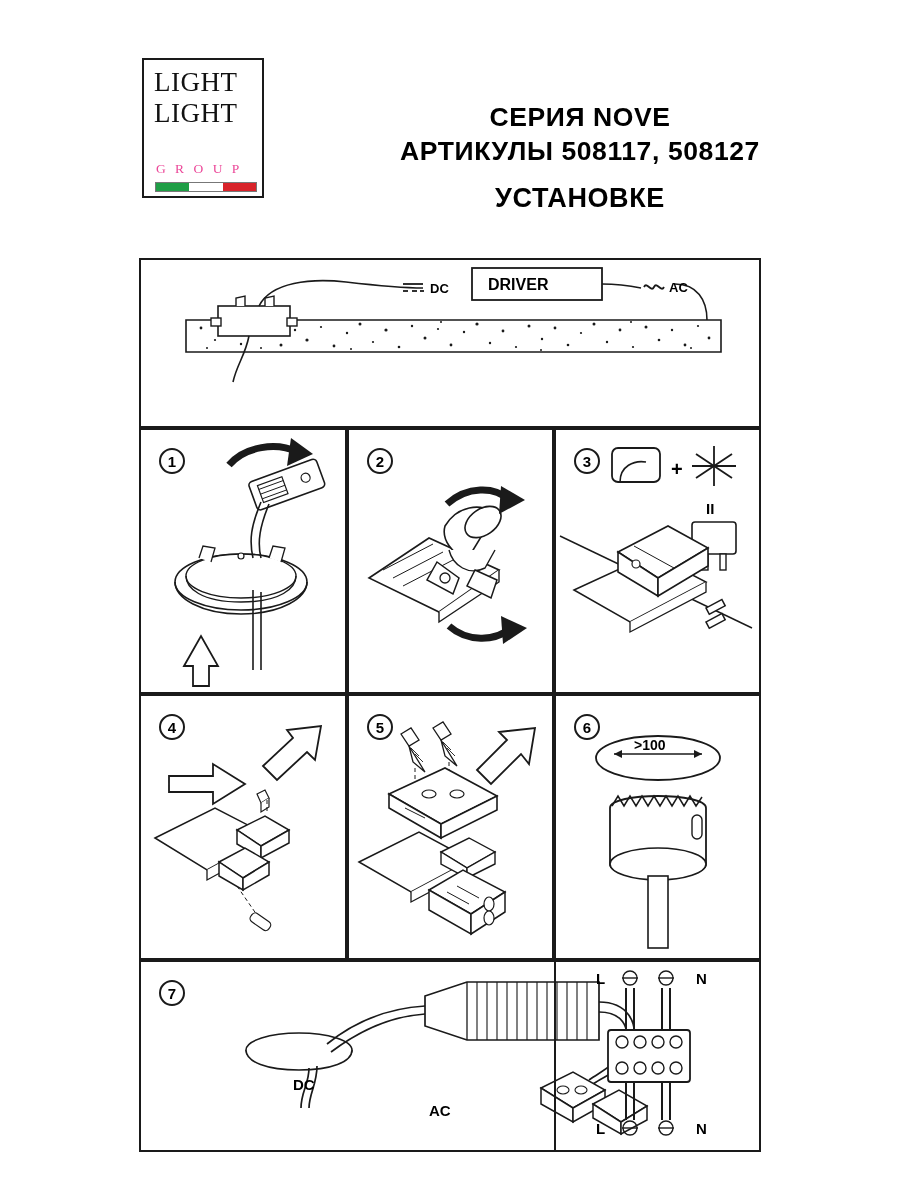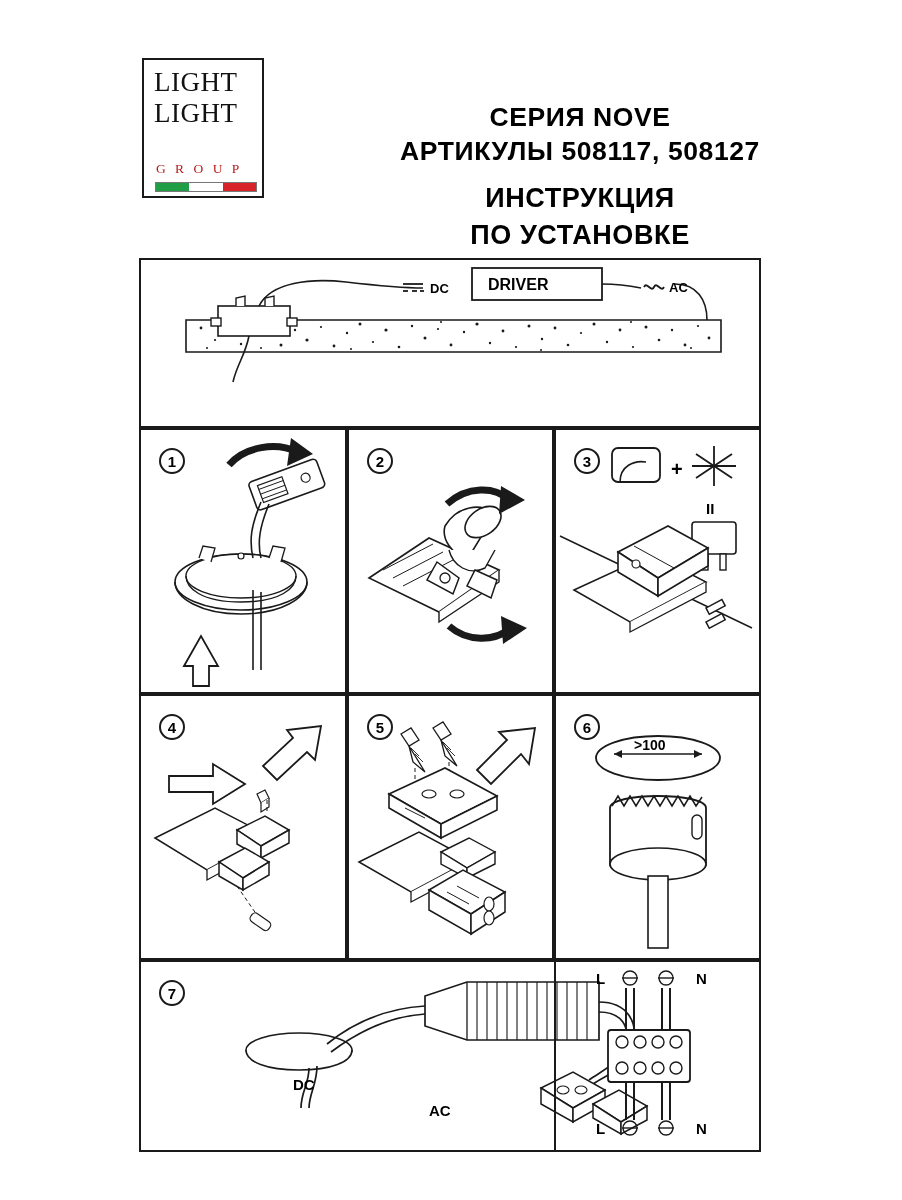--- a/index.html
+++ b/index.html
@@ -40,21 +40,21 @@
     line-height: 31px;
     letter-spacing: 0.5px;
     color: #111;
   }
   .logo-group {
     position: absolute;
     left: 12px; top: 101px;
     font-family: "Liberation Serif", serif;
     font-size: 13.5px;
     letter-spacing: 3px;
-    color: #b91c1c;
+    color: #ec4899;
   }
   .logo-flag {
     position: absolute;
     left: 11px; top: 122px;
     width: 102px; height: 10px;
     display: flex;
     border: 0.5px solid #777;
     box-sizing: border-box;
   }
   .logo-flag span { flex: 1 1 33.33%; }
@@ -133,22 +133,21 @@
       <span style="background:#1f9e46"></span>
       <span style="background:#ffffff"></span>
       <span style="background:#d8232a"></span>
     </div>
   </div>
 
   <div class="title-block">
     <div class="title-line1">СЕРИЯ NOVE</div>
     <div class="title-line2">АРТИКУЛЫ 508117, 508127</div>
     <div class="title-sub">
-      <div class="title-line3">ИНСТРУКЦИЯ</div>
-      <div class="title-line4">ПО УСТАНОВКЕ</div>
+      <div class="title-line3">УСТАНОВКЕ</div>
     </div>
   </div>
 </div>
 
 <div class="panel p-top">
   <svg class="fig" width="618" height="166" viewBox="0 0 618 166">
 
     <path d="M45 60 L580 60 L580 92 L45 92 Z" fill="#ffffff" stroke="#1a1a1a" stroke-width="1.6"></path>
 
     <g fill="#1a1a1a">

